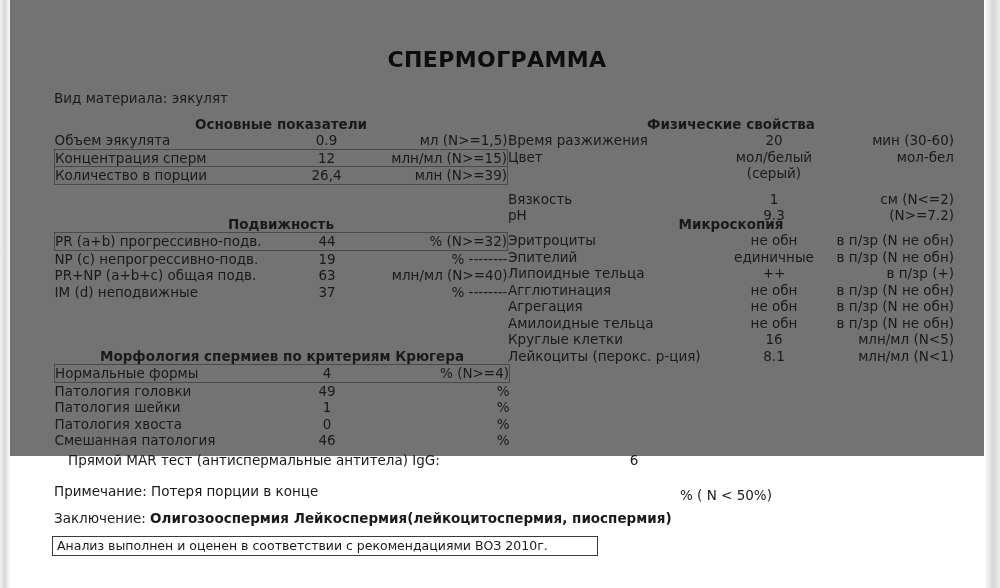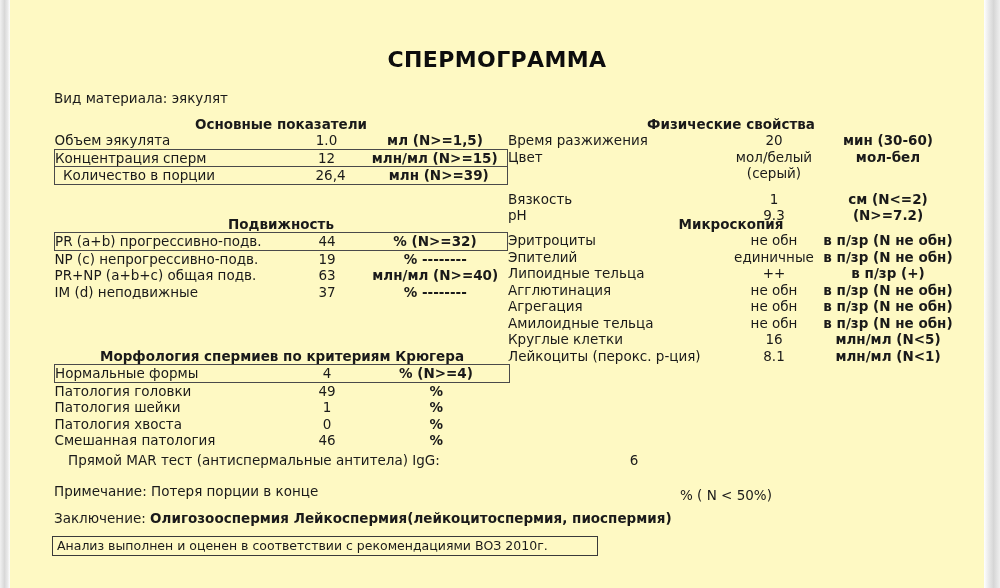--- a/index.html
+++ b/index.html
@@ -26,22 +26,22 @@
   .gutter-right {
     position: absolute;
     right: 0; top: 0;
     width: 16px; height: 588px;
     background: linear-gradient(to left, #efefef 0%, #d6d6d6 40%, #ebebeb 72%, #ffffff 100%);
   }
 
   .page {
     position: absolute;
     left: 10px; top: 0;
-    width: 974px; height: 588px;
-    background: #fef9c3;
+    width: 974px; height: 456px;
+    background: #737373;
   }
 
   
   .doc-title {
     position: absolute;
     left: 0; top: 47px;
     width: 974px;
     text-align: center;
     font-size: 22px;
     font-weight: bold;
@@ -72,31 +72,31 @@
     table-layout: fixed;
   }
   table.rows td {
     padding: 0;
     line-height: 16.5px;
     vertical-align: top;
     white-space: nowrap;
   }
   td.c-name  { text-align: left; }
   td.c-value { text-align: center; }
-  td.c-unit  { text-align: center; font-weight: bold; }
+  td.c-unit  { text-align: right; }
 
   
   tr.boxed td {
     border-top: 1px solid #4a4a4a;
     border-bottom: 1px solid #4a4a4a;
   }
   tr.boxed td.c-name { border-left: 1px solid #4a4a4a; }
   tr.boxed td.c-unit { border-right: 1px solid #4a4a4a; margin-left: 20px; }
   
-  tr.boxed + tr.boxed td { border-top: none; padding-left: 8px; }
+  tr.boxed + tr.boxed td { border-top: none; }
 
   
   #block-main      { left: 44px;  top: 116px; width: 454px; }
   #block-physical  { left: 498px; top: 116px; width: 446px; }
   #block-motility  { left: 44px;  top: 216px; width: 454px; }
   #block-micro     { left: 498px; top: 216px; width: 446px; }
   #block-morph     { left: 44px;  top: 348px; width: 456px; }
 
   #block-main table.rows,
   #block-motility table.rows { width: 454px; }
@@ -170,21 +170,21 @@
   <div class="doc-title">СПЕРМОГРАММА</div>
 
   <div class="material-line">Вид материала: эякулят</div>
 
   <div class="block" id="block-main">
     <div class="block-title">Основные показатели</div>
     <table class="rows">
       <tbody>
           <tr>
             <td class="c-name">Объем эякулята</td>
-            <td class="c-value">1.0</td>
+            <td class="c-value">0.9</td>
             <td class="c-unit">мл (N&gt;=1,5)</td>
           </tr>
           <tr class="boxed">
             <td class="c-name">Концентрация сперм</td>
             <td class="c-value">12</td>
             <td class="c-unit">млн/мл (N&gt;=15)</td>
           </tr>
           <tr class="boxed">
             <td class="c-name">Количество в порции</td>
             <td class="c-value">26,4</td>

